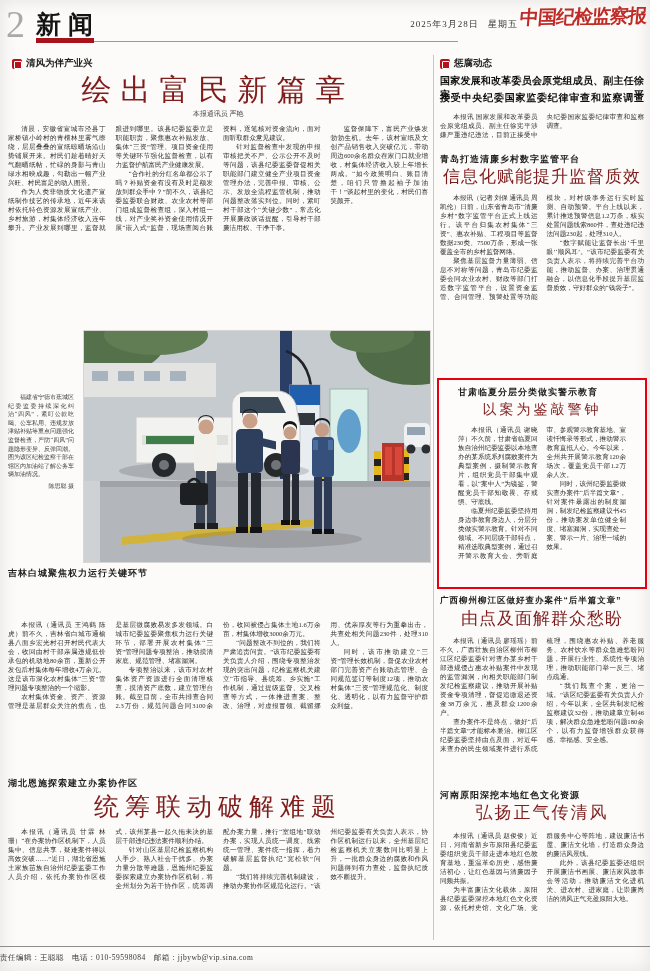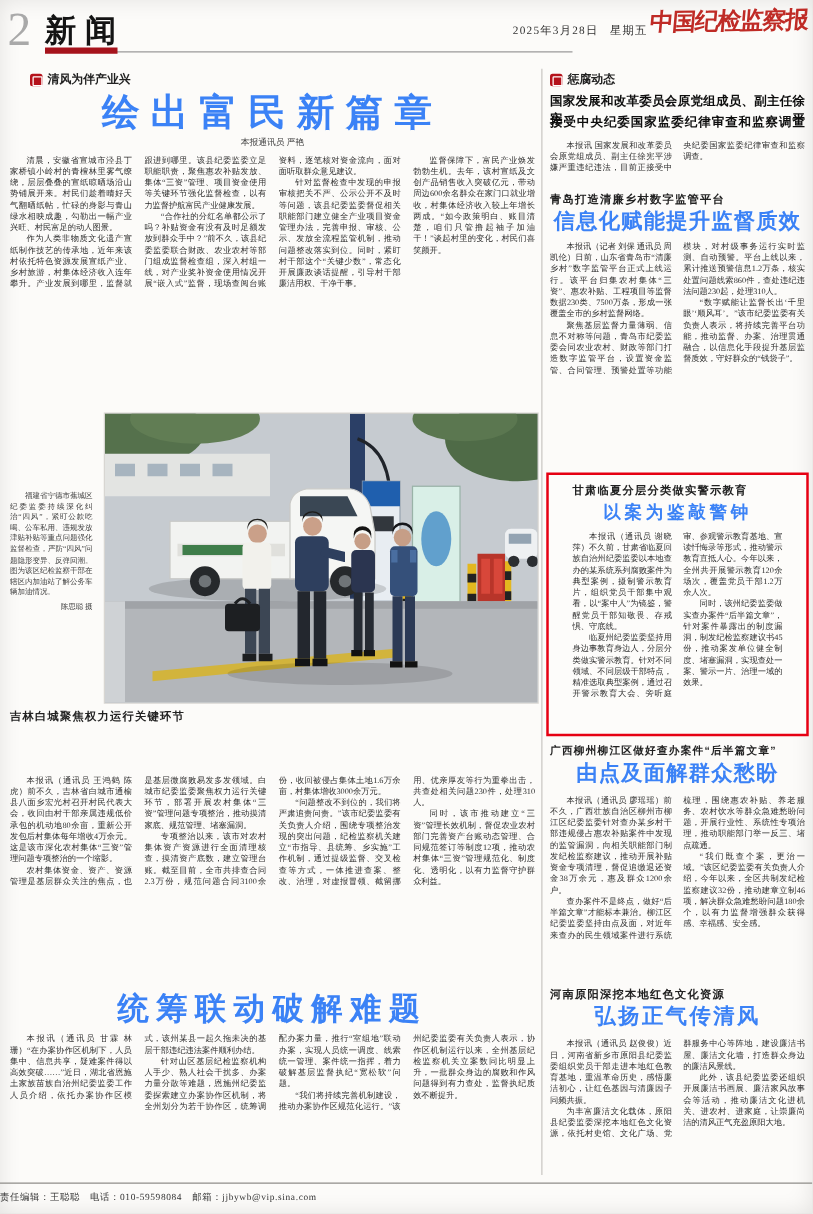--- a/index.html
+++ b/index.html
@@ -26,29 +26,29 @@
   }
 
   
   .kicker { display:flex; align-items:center; gap:4px; font-size:9.5px; font-weight:bold; color:#222;
             font-family:"Liberation Sans",sans-serif; }
   .kicker-ico { width:10px; height:10px; background:#b5121b; border-radius:2px; position:relative; flex:0 0 auto; }
   .kicker-ico::after { content:""; position:absolute; left:2px; top:2px; width:6px; height:6px;
             border:1px solid #fff; border-radius:1px; }
   .kicker-c { text-align:left; font-size:9px; font-weight:bold; color:#222; letter-spacing:1px;
             font-family:"Liberation Sans",sans-serif; }
-  .headline { text-align:center; font-weight:bold; color:#3b82f6; font-family:"Liberation Sans",sans-serif; }
+  .headline { text-align:center; font-weight:normal; color:#7f1d1d; font-family:"Liberation Sans",sans-serif; }
   .byline { text-align:center; font-size:7px; color:#444; }
   .body-txt { font-size:6.6px; line-height:9px; color:#2e2e2e; text-align:justify; }
   .body-txt p { text-indent:2em; margin:0; }
   .col4 { column-count:4; column-gap:10px; }
   .col2 { column-count:2; column-gap:9px; }
 
   
-  .l-a1-kicker { left:24px; top:57px; }
+  .l-a1-kicker { left:12px; top:57px; }
   .l-a1-title  { left:8px; top:70px; width:420px; font-size:30px; letter-spacing:9px; }
   .l-a1-byline { left:8px; top:109px; width:420px; }
   .l-a1-body   { left:8px; top:124px; width:420px; height:204px; }
 
   .photo-caption { left:8px; top:393px; width:66px; font-size:6px; line-height:8.6px; color:#3d3d3d; text-align:justify; }
   .photo-caption .credit { text-align:right; text-indent:0; margin-top:3px; }
   .photo-frame { left:84px; top:331px; width:346px; height:231px; background:#c6cbd0; box-shadow:0 0 0 1px #d8d6d2; }
 
   .l-a2-kicker { left:8px; top:567px; width:420px; }
   .l-a2-title  { left:8px; top:580px; width:420px; font-size:25px; letter-spacing:4px; }
@@ -262,20 +262,21 @@
 
   <div class="abs l-a2-kicker kicker-c">吉林白城聚焦权力运行关键环节</div>
   <div class="abs l-a2-body body-txt col4">
     <p>本报讯（通讯员 王鸿鹤 陈虎）前不久，吉林省白城市通榆县八面乡宏光村召开村民代表大会，收回由村干部亲属违规低价承包的机动地80余亩，重新公开发包后村集体每年增收4万余元。这是该市深化农村集体“三资”管理问题专项整治的一个缩影。</p>
     <p>农村集体资金、资产、资源管理是基层群众关注的焦点，也是基层微腐败易发多发领域。白城市纪委监委聚焦权力运行关键环节，部署开展农村集体“三资”管理问题专项整治，推动摸清家底、规范管理、堵塞漏洞。</p>
     <p>专项整治以来，该市对农村集体资产资源进行全面清理核查，摸清资产底数，建立管理台账。截至目前，全市共排查合同2.3万份，规范问题合同3100余份，收回被侵占集体土地1.6万余亩，村集体增收3000余万元。</p>
     <p>“问题整改不到位的，我们将严肃追责问责。”该市纪委监委有关负责人介绍，围绕专项整治发现的突出问题，纪检监察机关建立“市指导、县统筹、乡实施”工作机制，通过提级监督、交叉检查等方式，一体推进查案、整改、治理，对虚报冒领、截留挪用、优亲厚友等行为重拳出击，共查处相关问题230件，处理310人。</p>
     <p>同时，该市推动建立“三资”管理长效机制，督促农业农村部门完善资产台账动态管理、合同规范签订等制度12项，推动农村集体“三资”管理规范化、制度化、透明化，以有力监督守护群众利益。</p>
   </div>
 
+  <div class="abs l-a3-kicker kicker-c">湖北恩施探索建立办案协作区</div>
   <div class="abs l-a3-title headline">统筹联动破解难题</div>
   <div class="abs l-a3-body body-txt col4">
     <p>本报讯（通讯员 甘霖 林珊）“在办案协作区机制下，人员集中、信息共享，疑难案件得以高效突破……”近日，湖北省恩施土家族苗族自治州纪委监委工作人员介绍，依托办案协作区模式，该州某县一起久拖未决的基层干部违纪违法案件顺利办结。</p>
     <p>针对山区基层纪检监察机构人手少、熟人社会干扰多、办案力量分散等难题，恩施州纪委监委探索建立办案协作区机制，将全州划分为若干协作区，统筹调配办案力量，推行“室组地”联动办案，实现人员统一调度、线索统一管理、案件统一指挥，着力破解基层监督执纪“宽松软”问题。</p>
     <p>“我们将持续完善机制建设，推动办案协作区规范化运行。”该州纪委监委有关负责人表示，协作区机制运行以来，全州基层纪检监察机关立案数同比明显上升，一批群众身边的腐败和作风问题得到有力查处，监督执纪质效不断提升。</p>
   </div>
 
   <div class="abs r-a1-kicker kicker">
     <span class="kicker-ico"></span>
     <span>惩腐动态</span>

